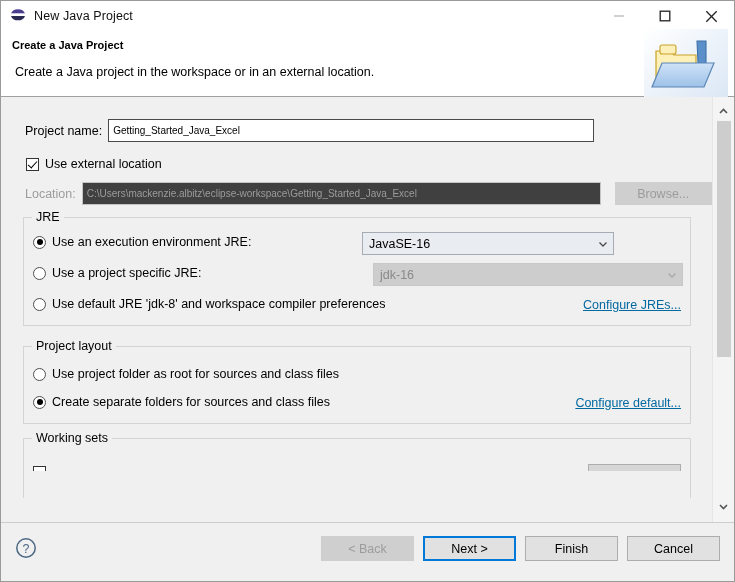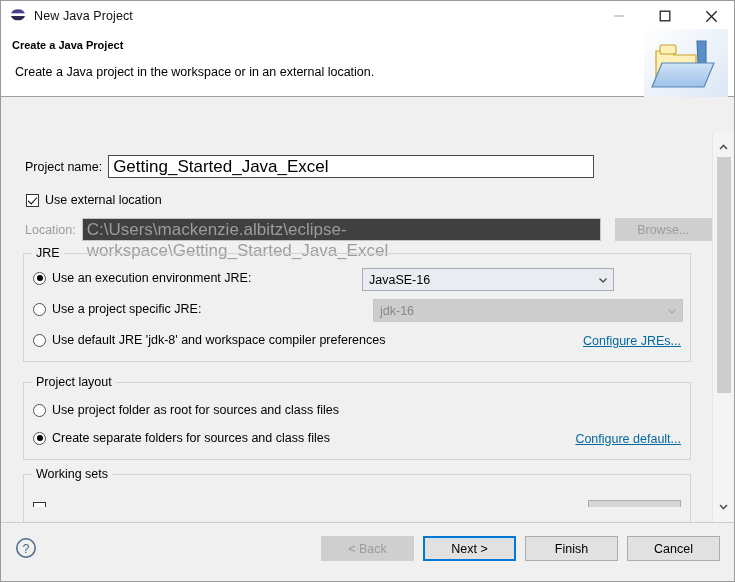--- a/index.html
+++ b/index.html
@@ -96,21 +96,20 @@
     width: 84px;
     height: 68px;
   }
 
   
   .content-wrap {
     position: relative;
     flex: 1 1 auto;
     background: #f0f0f0;
     overflow: hidden;
-    margin-top: 36px;
   }
   .content {
     position: absolute;
     left: 0;
     top: 0;
     right: 22px;
     bottom: 0;
     padding: 0;
     overflow: hidden;
   }
@@ -120,21 +119,21 @@
   .label { font-size: 12.5px; color: #000000; }
   .label.dim { color: #9c9c9c; }
 
   .textfield {
     box-sizing: border-box;
     border: 1px solid #4a4a4a;
     background: #ffffff;
     height: 23px;
     line-height: 21px;
     padding: 0 4px;
-    font-size: 17px;
+    font-size: 10px;
     color: #000000;
     font-family: "Liberation Sans", sans-serif;
   }
   .textfield.disabled {
     border: 1px solid #c4c4c4;
     background: #404040;
     color: #9c9c9c;
   }
 
   .btn {

